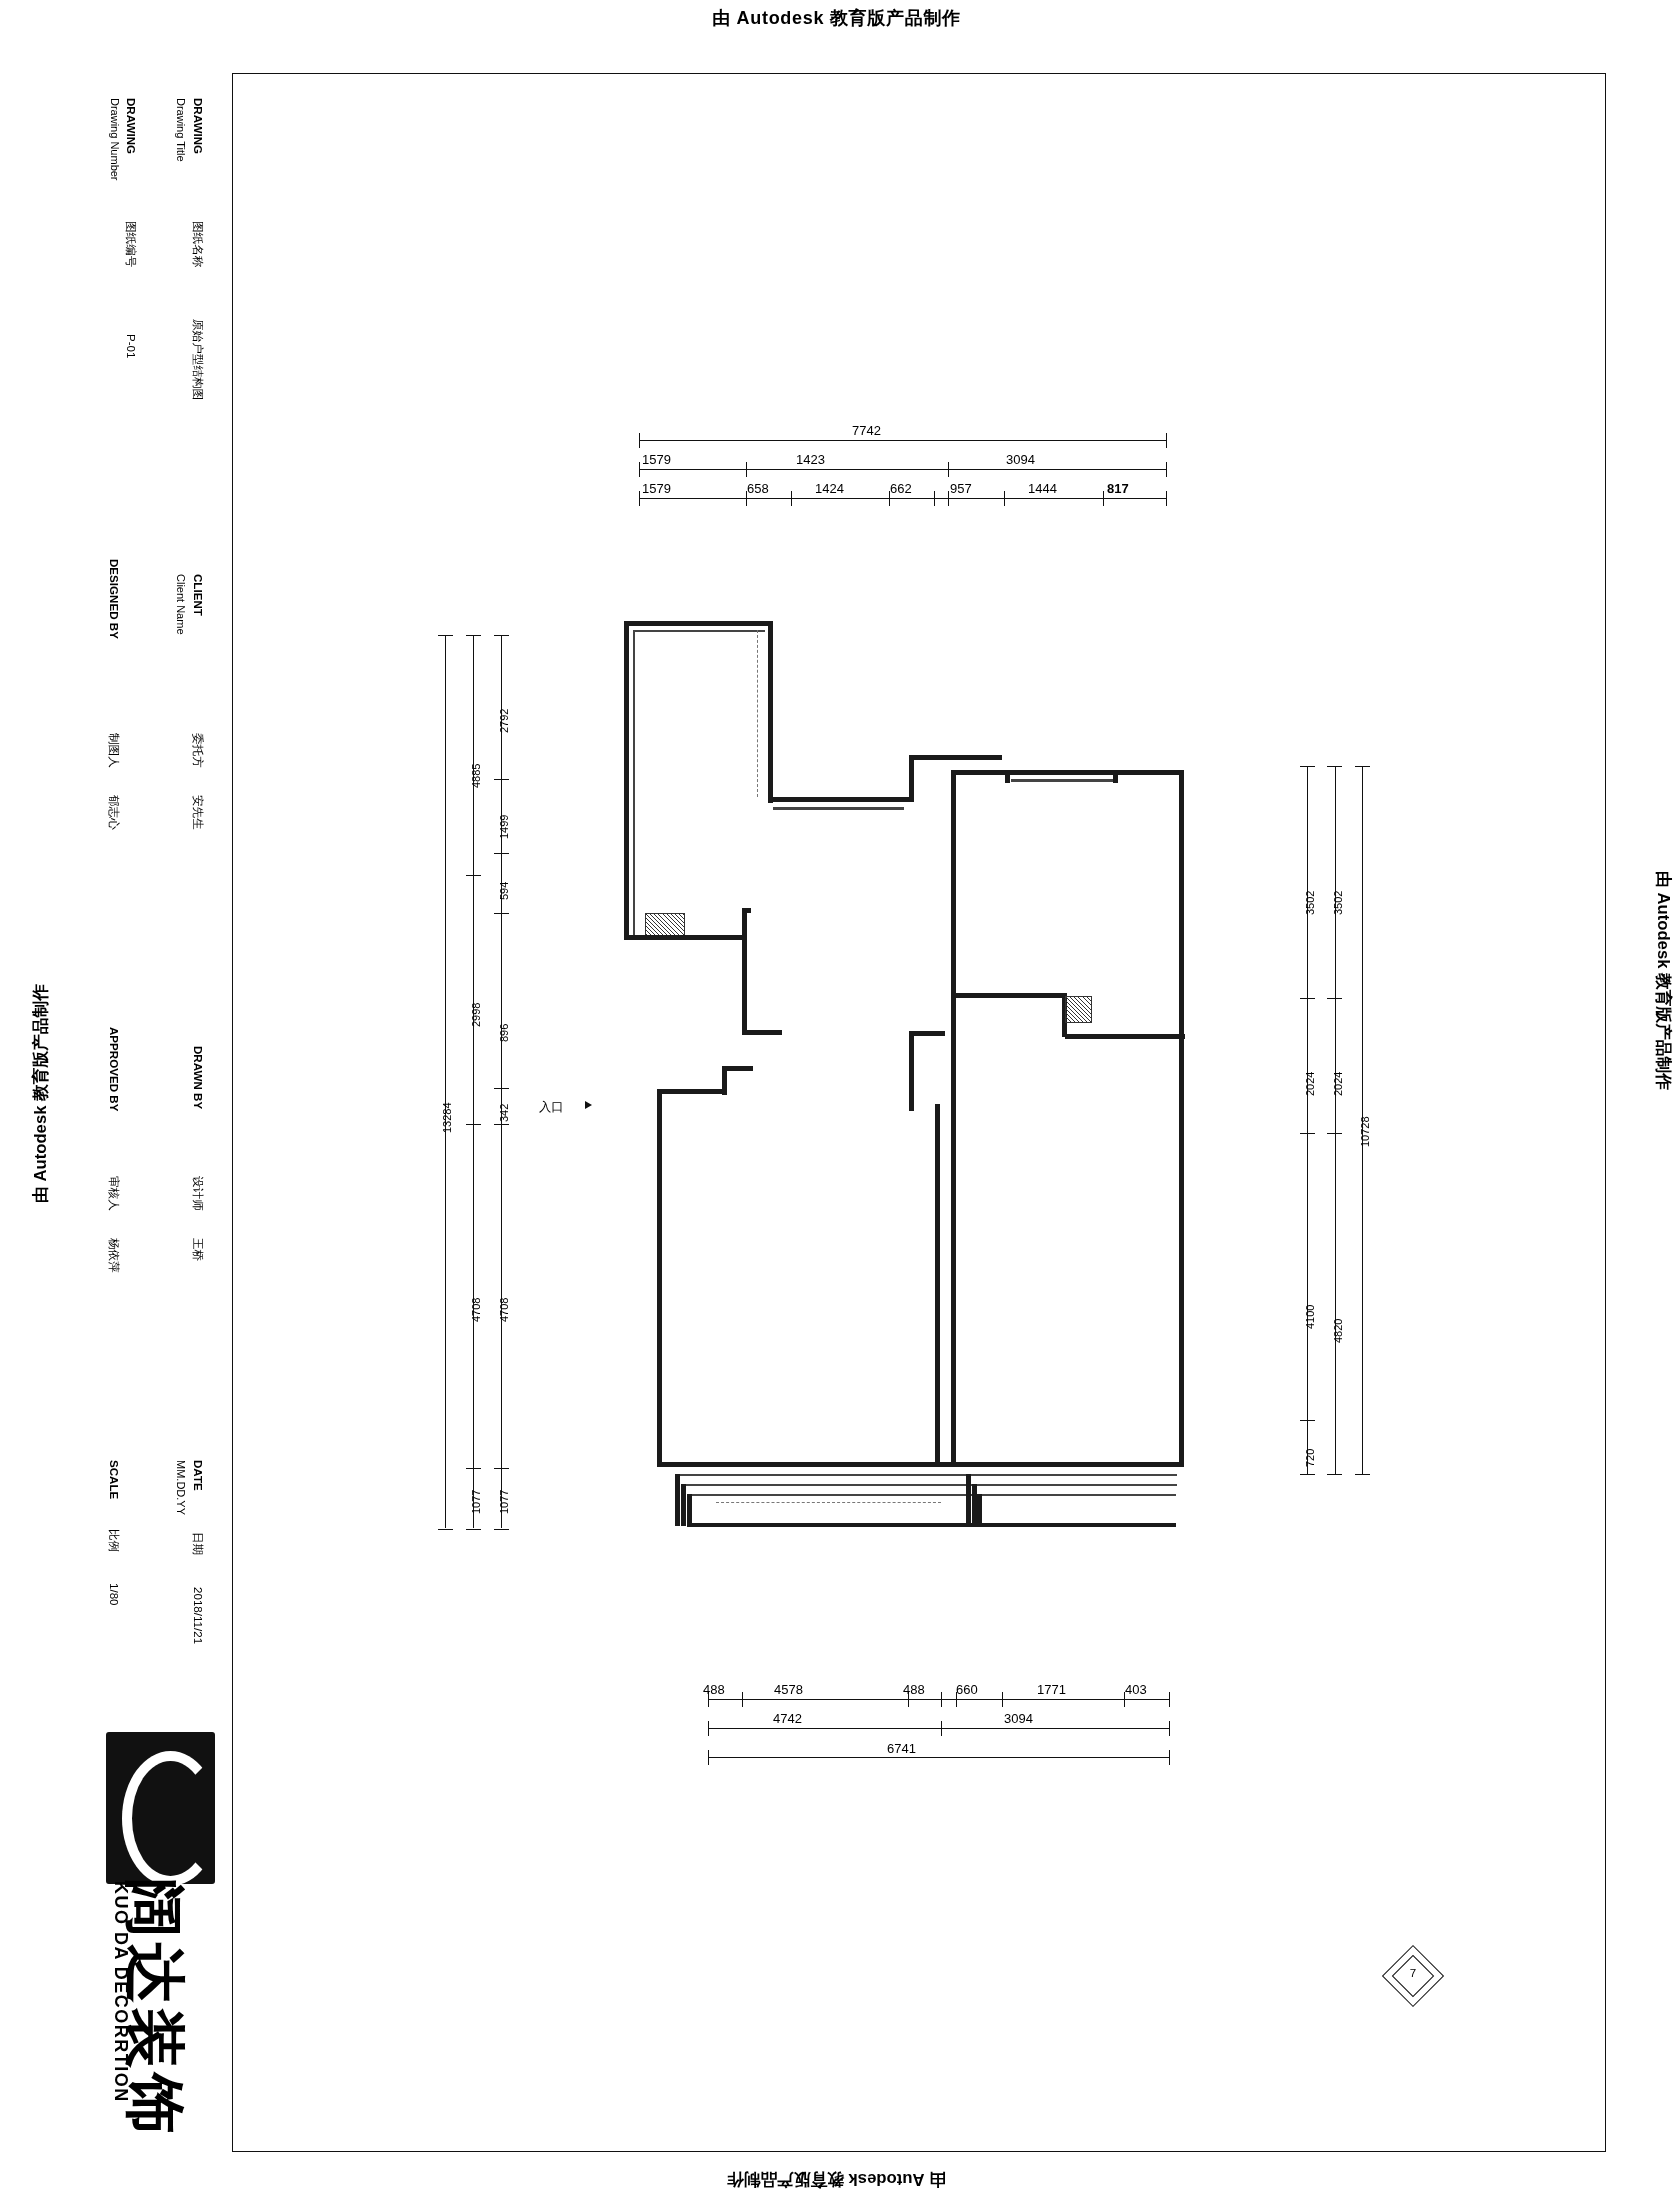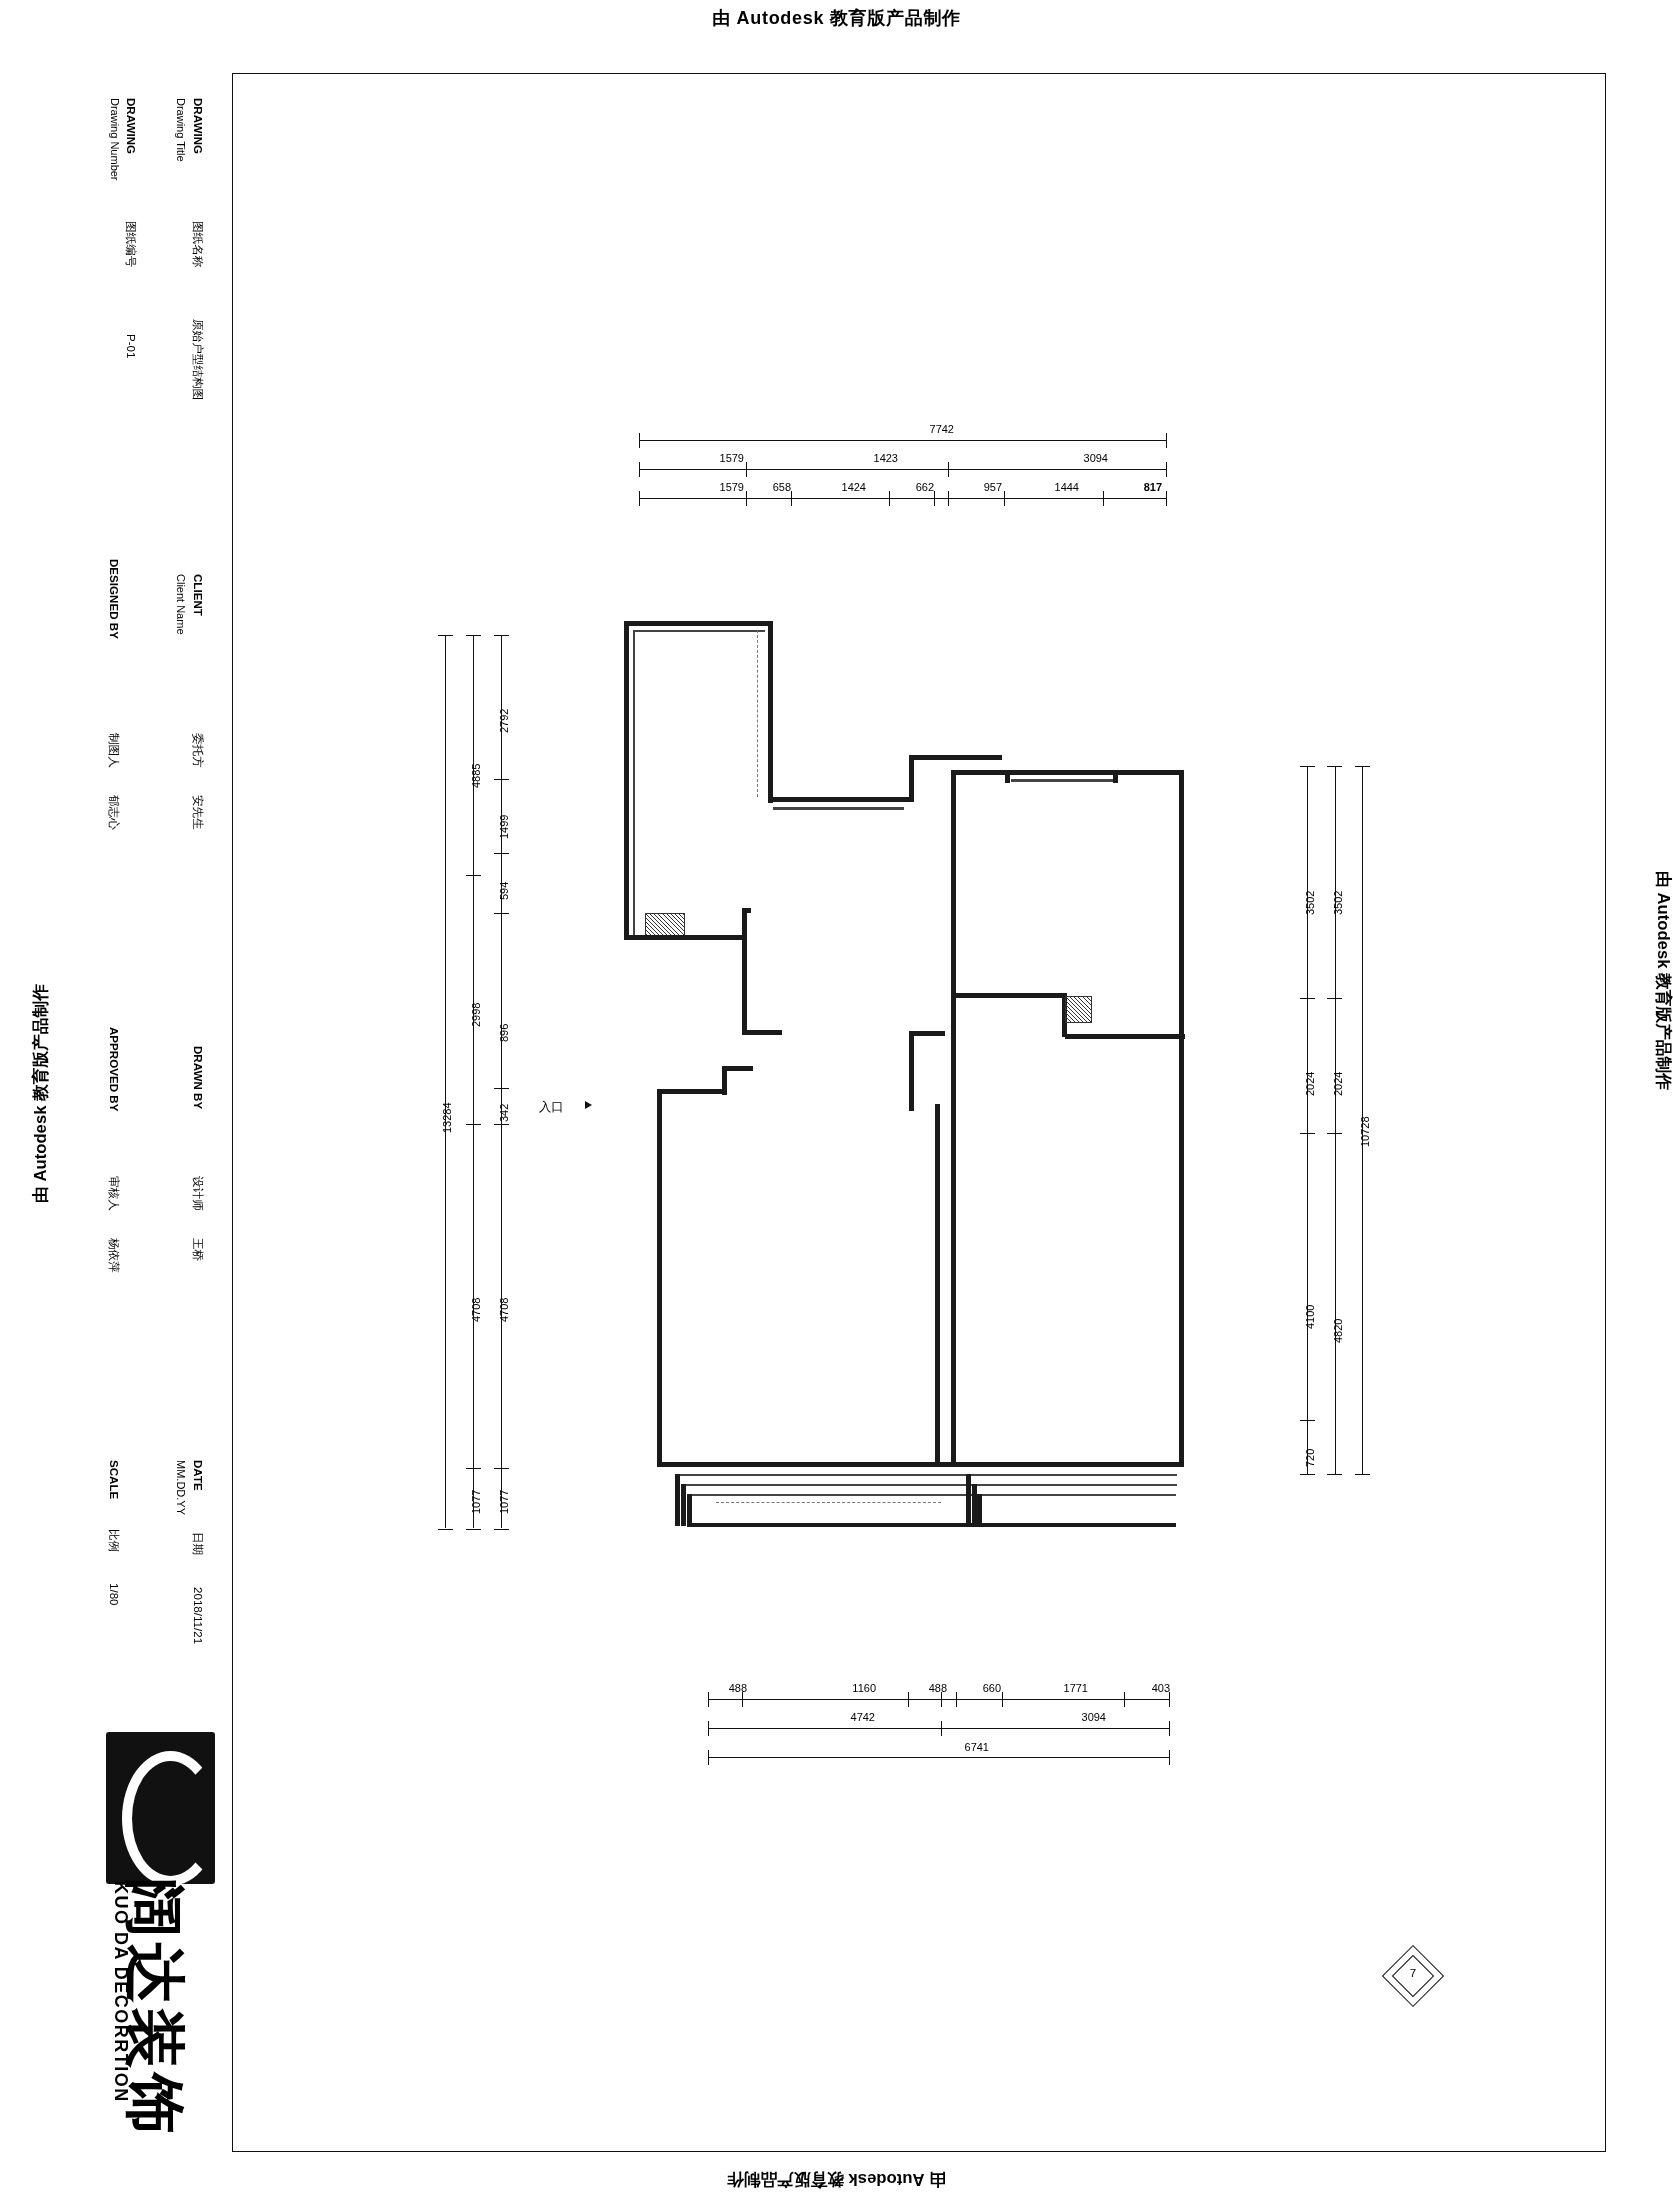--- a/index.html
+++ b/index.html
@@ -17,21 +17,21 @@
   .vt{transform-origin:left top;white-space:nowrap;font-size:11.6px;}
   .vt.b{font-weight:bold;}
   .vt.s{font-size:11px;}
 
   
   .dim-line{background:#111;}
   .h-line{height:0.7px;}
   .v-line{width:0.7px;}
   .tick{position:absolute;background:#111;width:0.7px;}
   .tickh{position:absolute;background:#111;height:0.7px;}
-  .dnum{position:absolute;font-size:11px;text-align:right;}
+  .dnum{position:absolute;font-size:13px;text-align:left;}
   .dnum-v{position:absolute;font-size:11px;white-space:nowrap;transform-origin:left top;transform:rotate(-90deg);}
 
   
   .wall{position:absolute;background:#1a1a1a;}
   .wthin{position:absolute;background:#444;}
   .dash{position:absolute;border-top:0.7px dashed #777;}
   .dashv{position:absolute;border-left:0.7px dashed #777;}
 
   .hatch{position:absolute;background:
      repeating-linear-gradient(45deg,#333 0 0.7px,transparent 0.7px 2.9px);
@@ -204,21 +204,21 @@
 <div class="abs dim-line h-line" style="left:708px;top:1699px;width:461px;"></div>
 <div class="abs tick" style="left:708px;top:1692px;height:14.5px;"></div>
 <div class="abs tick" style="left:742px;top:1692px;height:14.5px;"></div>
 <div class="abs tick" style="left:908px;top:1692px;height:14.5px;"></div>
 <div class="abs tick" style="left:941px;top:1692px;height:14.5px;"></div>
 <div class="abs tick" style="left:956px;top:1692px;height:14.5px;"></div>
 <div class="abs tick" style="left:1002px;top:1692px;height:14.5px;"></div>
 <div class="abs tick" style="left:1124px;top:1692px;height:14.5px;"></div>
 <div class="abs tick" style="left:1169px;top:1692px;height:14.5px;"></div>
 <div class="abs dnum" style="left:703px;top:1682px;width:44px;">488</div>
-<div class="abs dnum" style="left:774px;top:1682px;width:102px;">1160</div>
+<div class="abs dnum" style="left:774px;top:1682px;width:102px;">4578</div>
 <div class="abs dnum" style="left:903px;top:1682px;width:44px;">488</div>
 <div class="abs dnum" style="left:956px;top:1682px;width:45px;">660</div>
 <div class="abs dnum" style="left:1037px;top:1682px;width:51px;">1771</div>
 <div class="abs dnum" style="left:1125px;top:1682px;width:45px;">403</div>
 
 <div class="abs dim-line h-line" style="left:708px;top:1728px;width:461px;"></div>
 <div class="abs tick" style="left:708px;top:1721px;height:14.5px;"></div>
 <div class="abs tick" style="left:941px;top:1721px;height:14.5px;"></div>
 <div class="abs tick" style="left:1169px;top:1721px;height:14.5px;"></div>
 <div class="abs dnum" style="left:773px;top:1711px;width:102px;">4742</div>

